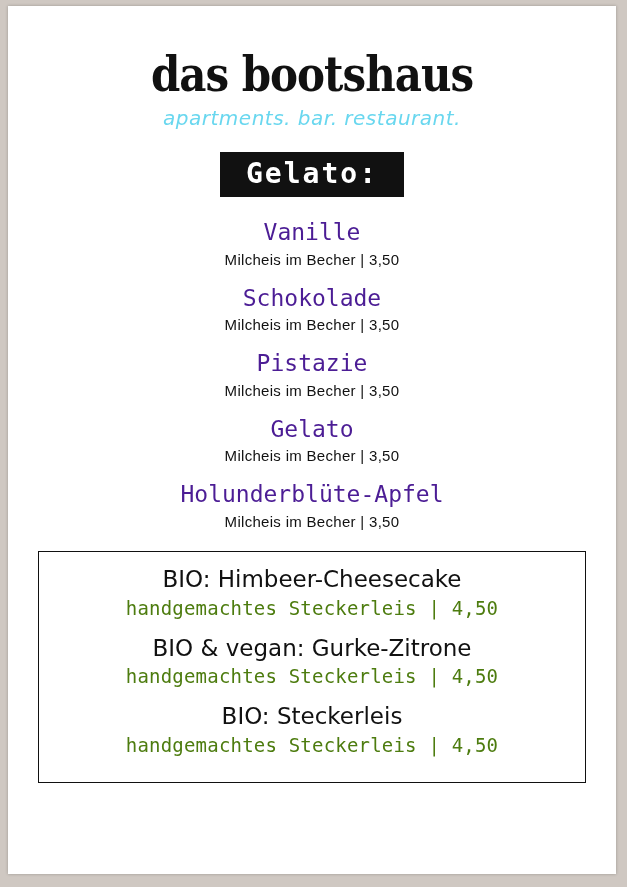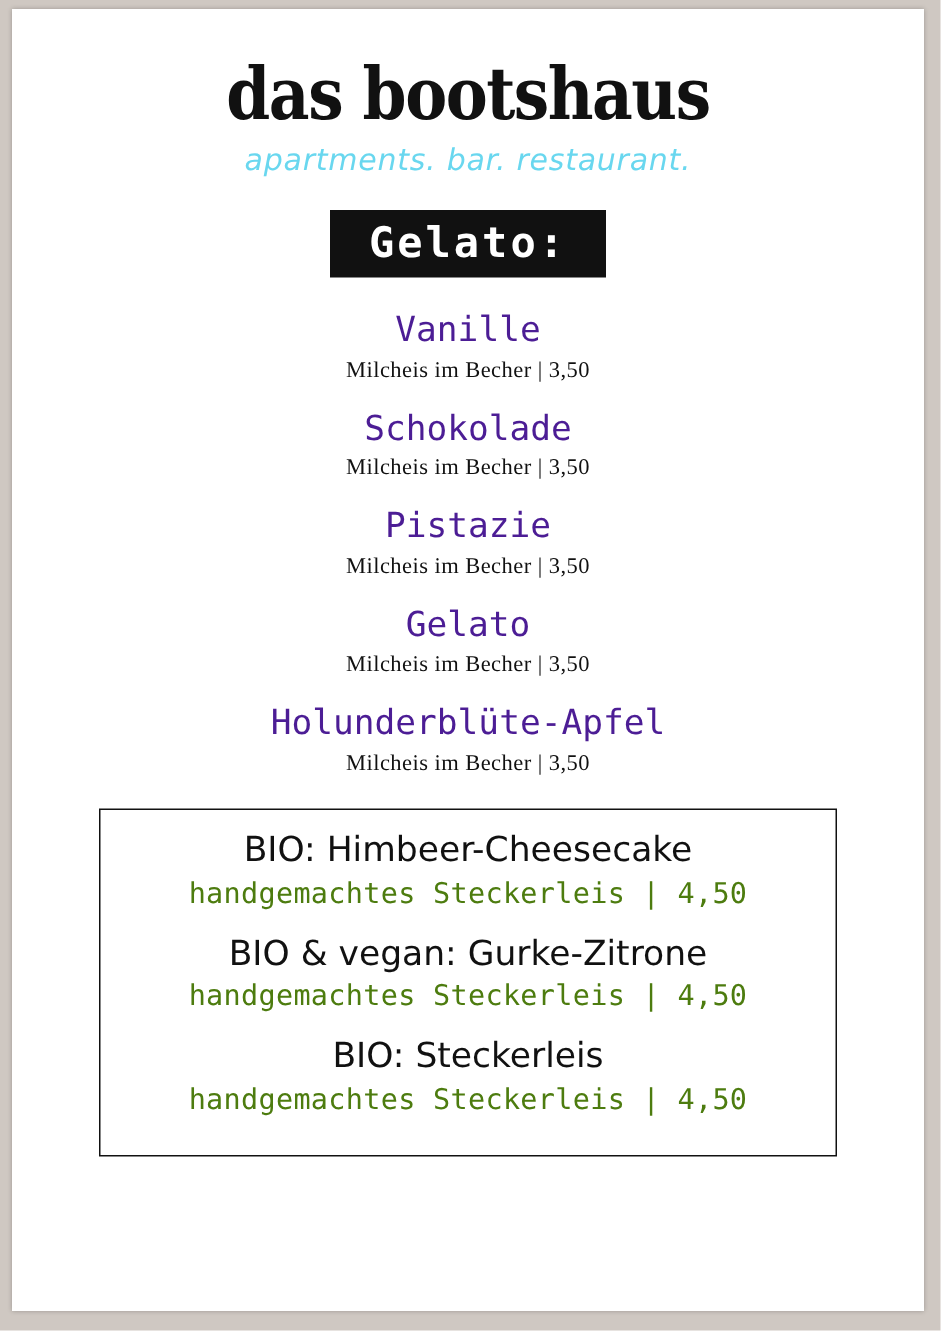--- a/index.html
+++ b/index.html
@@ -28,21 +28,21 @@
     top: 12px;
     right: 12px;
     bottom: 12px;
     display: flex;
     flex-direction: column;
     align-items: center;
   }
 
   
   .logo-block {
-    margin-top: 24px;
+    margin-top: 36px;
     text-align: center;
     width: 100%;
   }
   .logo-main {
     font-family: "DejaVu Serif", serif;
     font-weight: bold;
     font-size: 42px;
     letter-spacing: -1px;
     color: #111;
     line-height: 1;
@@ -82,32 +82,32 @@
     text-align: center;
     margin-bottom: 17px;
   }
   .flavour-name {
     font-family: "DejaVu Sans Mono", monospace;
     font-size: 23px;
     color: #4c1d95;
     line-height: 1.2;
   }
   .flavour-desc {
-    font-family: Liberation Serif, serif;
+    font-family: Liberation Sans, sans-serif;
     font-size: 15px;
     color: #111;
     margin-top: 4px;
     letter-spacing: 0.3px;
   }
 
   
   .bio-box {
     margin-top: 4px;
     border: 1px solid #111;
-    width: 492px;
+    width: 548px;
     box-sizing: border-box;
     padding: 14px 10px 10px 10px;
     display: flex;
     flex-direction: column;
     align-items: center;
   }
   .bio-item {
     text-align: center;
     margin-bottom: 16px;
   }

